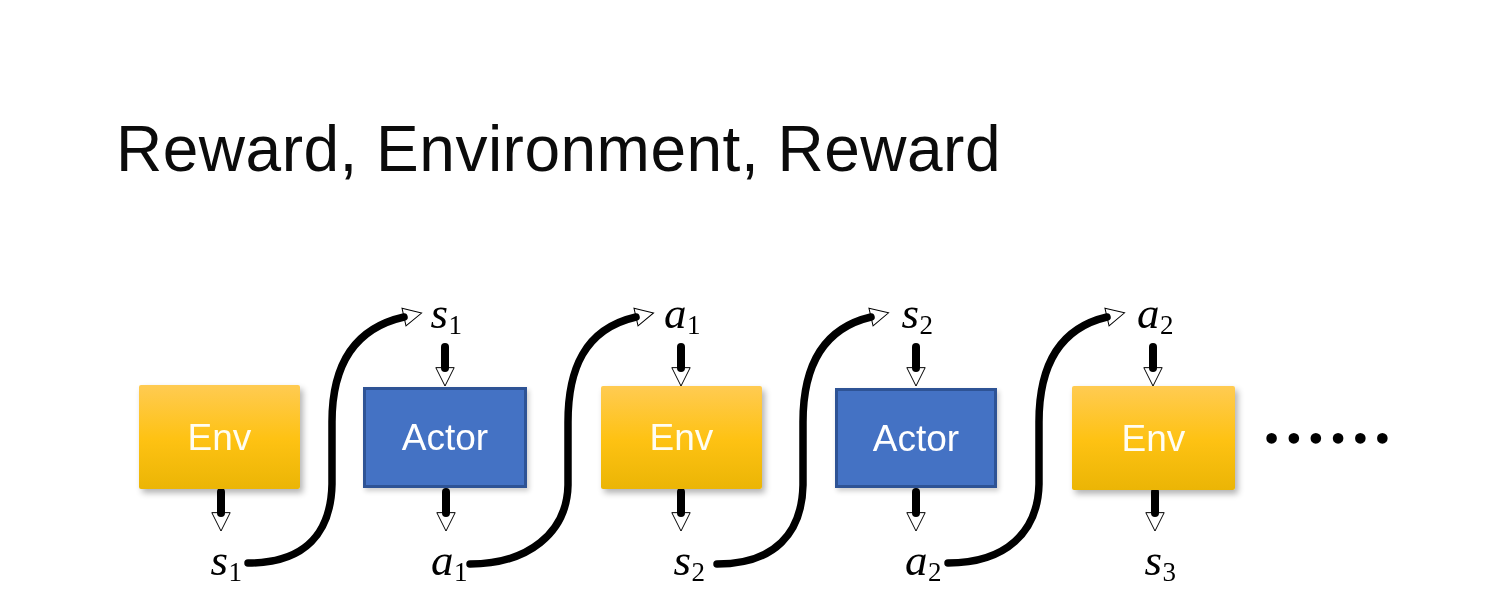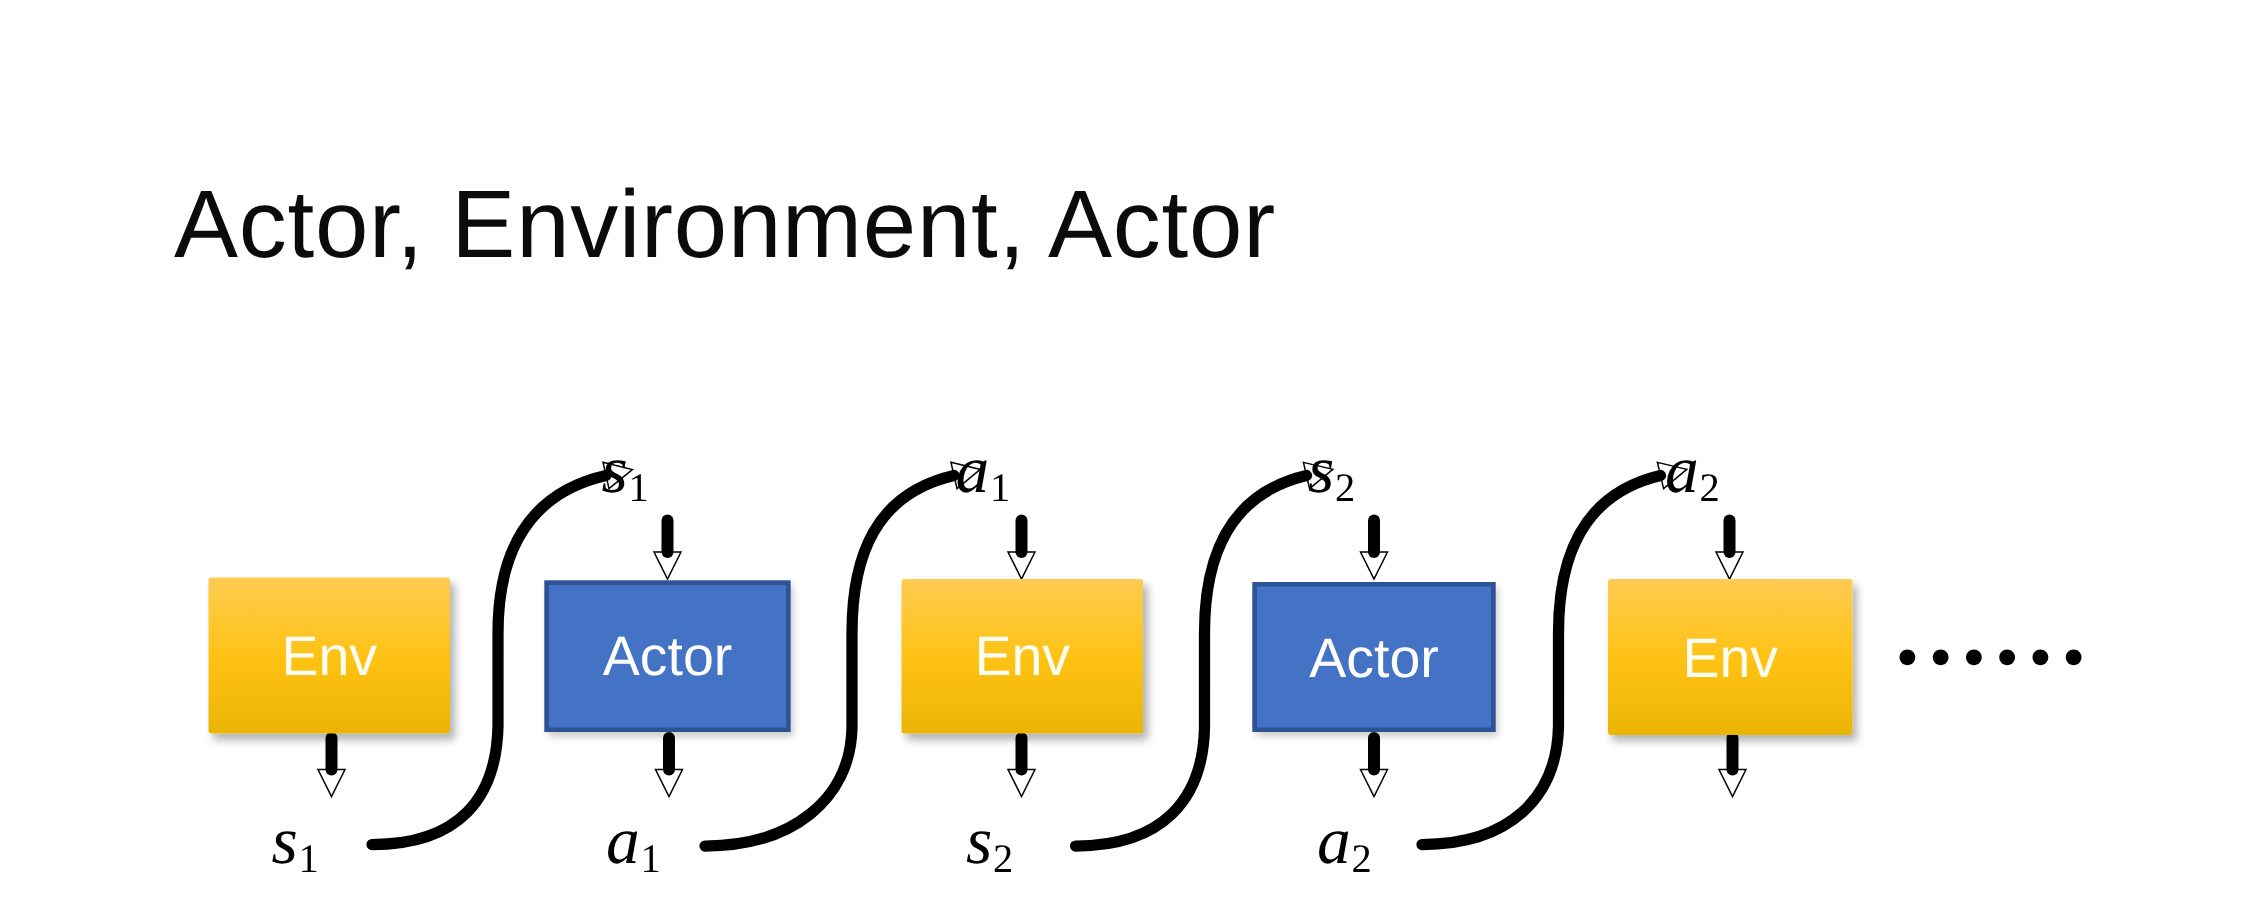--- a/index.html
+++ b/index.html
@@ -47,21 +47,21 @@
   .box.actor{
     background:var(--actor-fill,#4472C4);
     border:3px solid var(--actor-border,#2E5395);
     color:var(--actor-text,#FFFFFF);
     box-shadow:2px 3px 5px rgba(0,0,0,0.20);
     justify-content:center;
   }
   .mlabel{
     position:absolute;
     width:90px;
-    text-align:left;
+    text-align:center;
     font-family:"Liberation Serif",serif;
     font-size:45px;
     line-height:1.1;
     color:#000;
     white-space:nowrap;
   }
   .mlabel i{font-style:italic;}
   .mlabel sub{
     font-size:0.60em;
     font-style:normal;
@@ -79,21 +79,21 @@
     line-height:30px;
     color:#000;
     font-family:"DejaVu Sans",sans-serif;
   }
 </style>
 </head>
 <body>
 
 <div class="slide">
 
-  <h1 class="title">Actor, Environment, Actor</h1>
+  <h1 class="title">Reward, Environment, Reward</h1>
 
   <svg class="arrows" viewBox="0 0 1500 608" xmlns="http://www.w3.org/2000/svg">
     <defs>
       <marker id="ah" markerUnits="userSpaceOnUse" markerWidth="24" markerHeight="24" refX="2" refY="12" orient="auto">
         <path d="M2 3 L20 12 L2 21 Z" fill="#000" stroke="none"></path>
       </marker>
     </defs>
 
     <path class="stem" d="M445 347 L445 368" marker-end="url(#ah)"></path>
     <path class="stem" d="M681 347 L681 368" marker-end="url(#ah)"></path>
@@ -146,16 +146,19 @@
   </div>
   <div class="mlabel" style="left:404px;top:536px">
     <i>a</i><sub>1</sub>
   </div>
   <div class="mlabel" style="left:644px;top:536px">
     <i>s</i><sub>2</sub>
   </div>
   <div class="mlabel" style="left:878px;top:536px">
     <i>a</i><sub>2</sub>
   </div>
+  <div class="mlabel" style="left:1115px;top:536px">
+    <i>s</i><sub>3</sub>
+  </div>
 
   <div class="dots">••••••</div>
 
 </div>
 
 </body></html>

